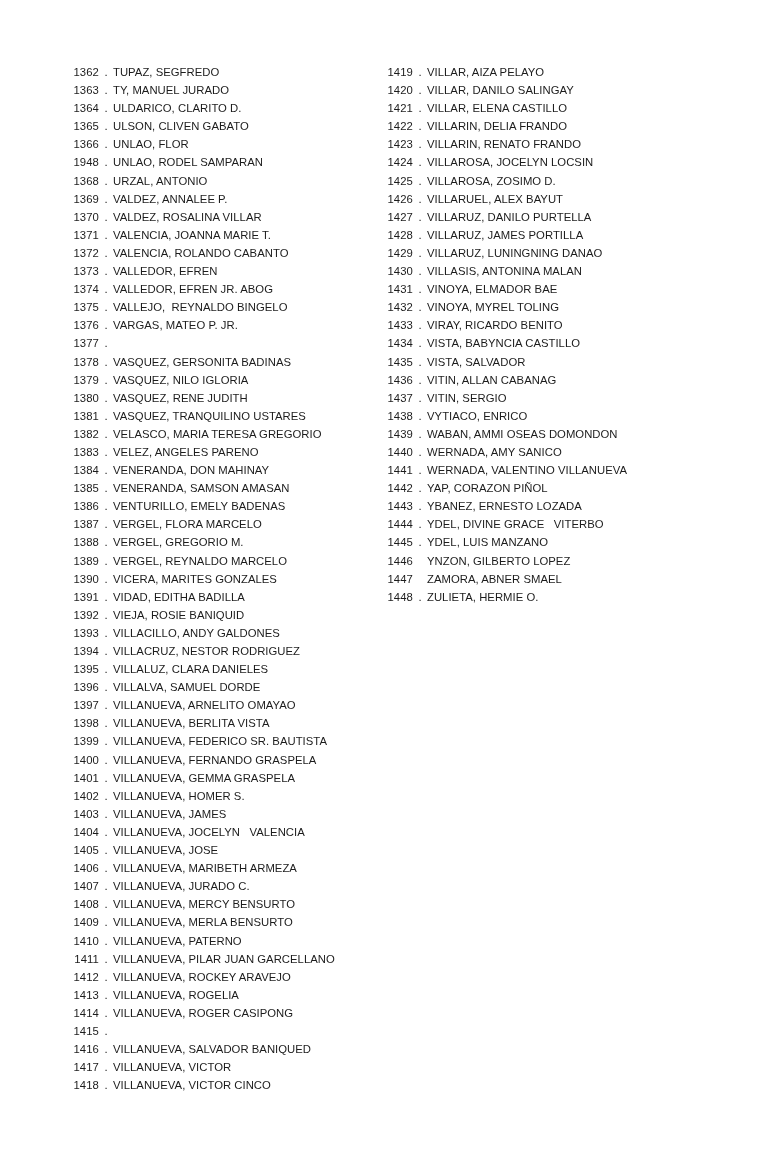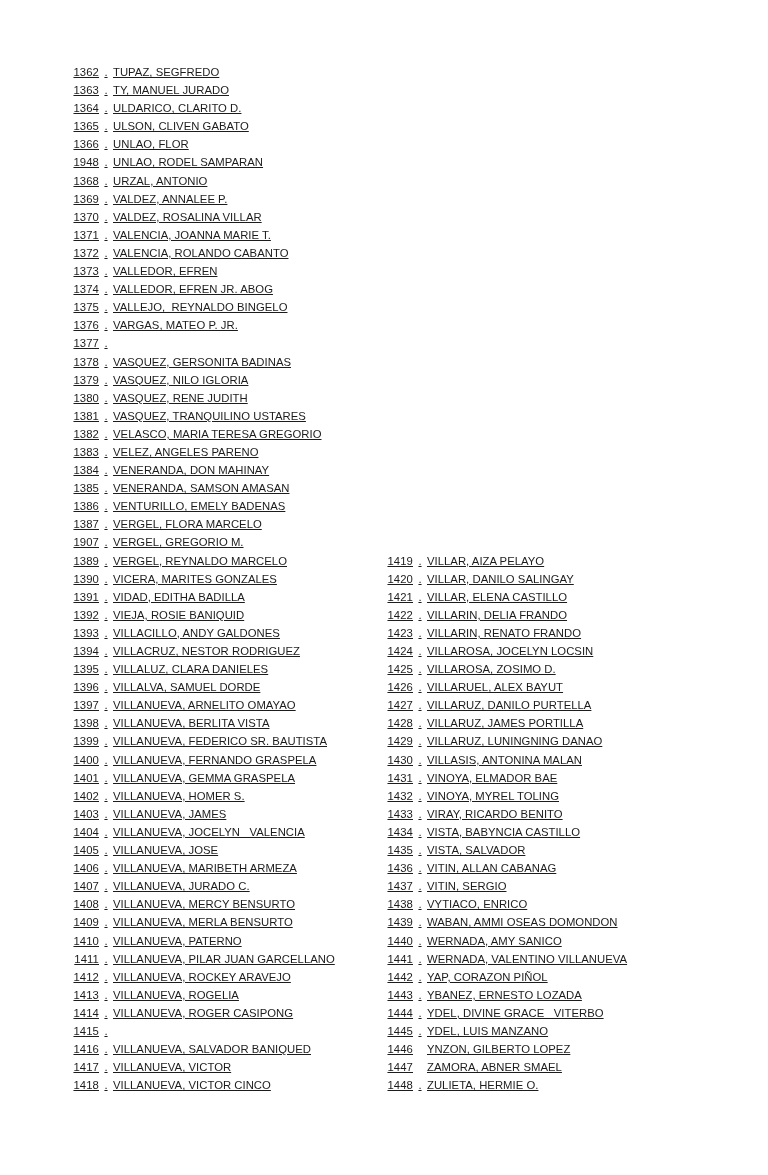--- a/index.html
+++ b/index.html
@@ -20,22 +20,21 @@
     position: absolute;
     inset: 0;
     background: #ffffff;
   }
   .columns {
     position: absolute;
     left: 0;
     top: 63px;
     width: 768px;
     display: flex;
-    align-items: flex-end;
-    text-decoration: underline;
+    align-items: flex-start;
   }
   .column {
     display: block;
   }
   .column.left  { margin-left: 67px; width: 300px; }
   .column.right { margin-left: 14px; width: 320px; }
 
   .entry {
     display: flex;
     align-items: baseline;
@@ -192,21 +191,21 @@
           <span class="num">1386</span>
           <span class="dot">.</span>
           <span class="name">VENTURILLO, EMELY BADENAS</span>
         </div>
         <div class="entry">
           <span class="num">1387</span>
           <span class="dot">.</span>
           <span class="name">VERGEL, FLORA MARCELO</span>
         </div>
         <div class="entry">
-          <span class="num">1907</span>
+          <span class="num">1388</span>
           <span class="dot">.</span>
           <span class="name">VERGEL, GREGORIO M.</span>
         </div>
         <div class="entry">
           <span class="num">1389</span>
           <span class="dot">.</span>
           <span class="name">VERGEL, REYNALDO MARCELO</span>
         </div>
         <div class="entry">
           <span class="num">1390</span>

